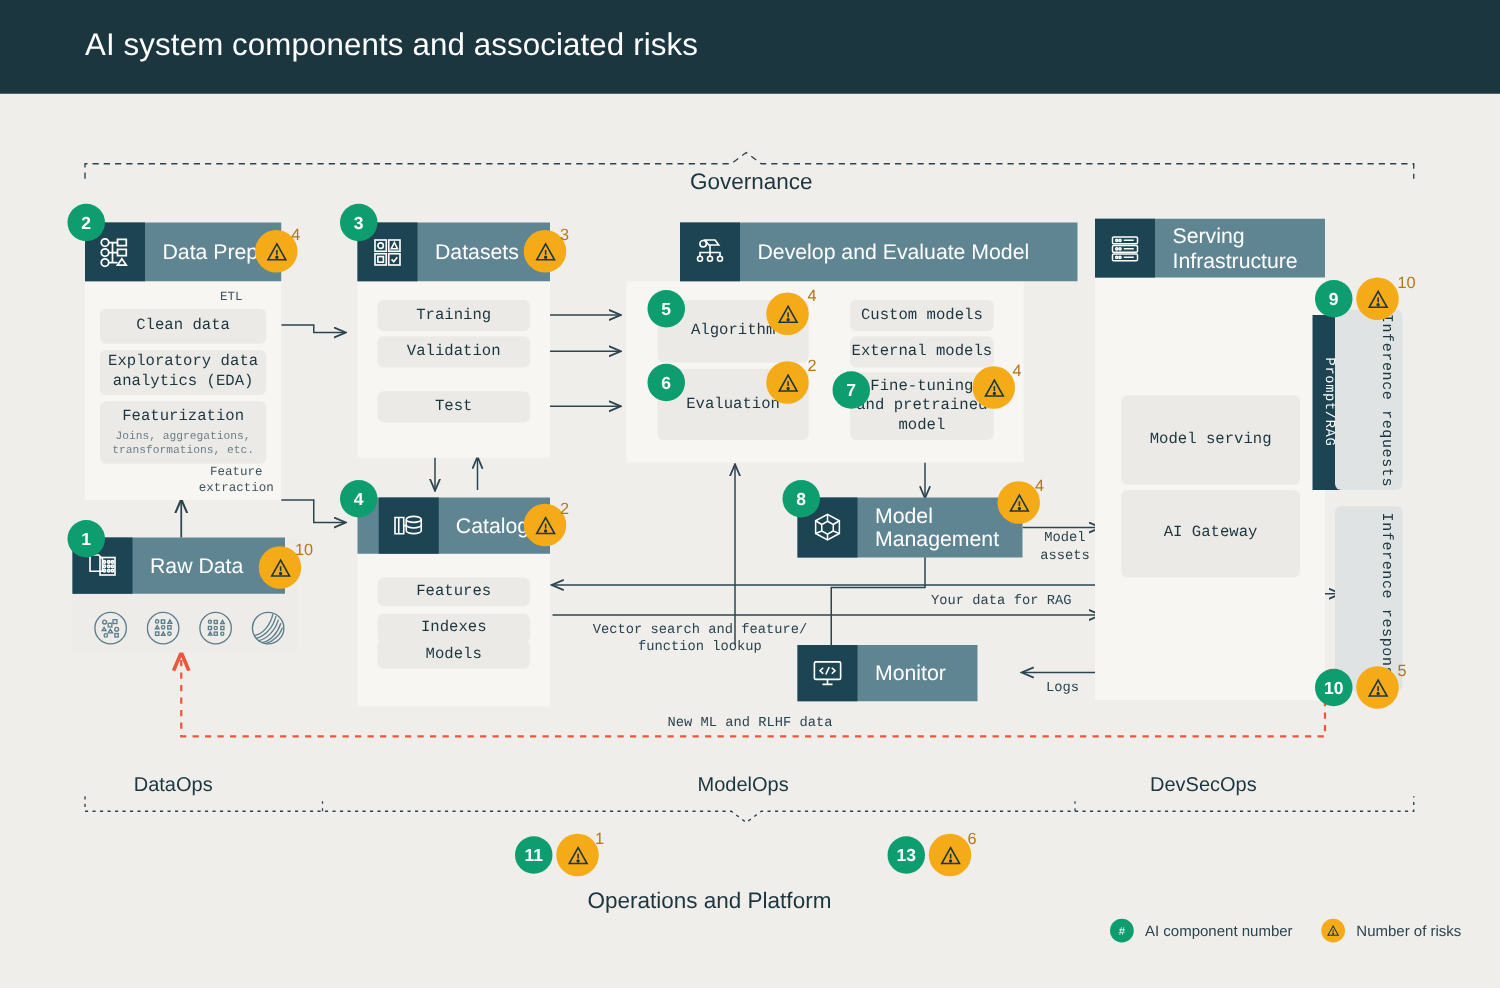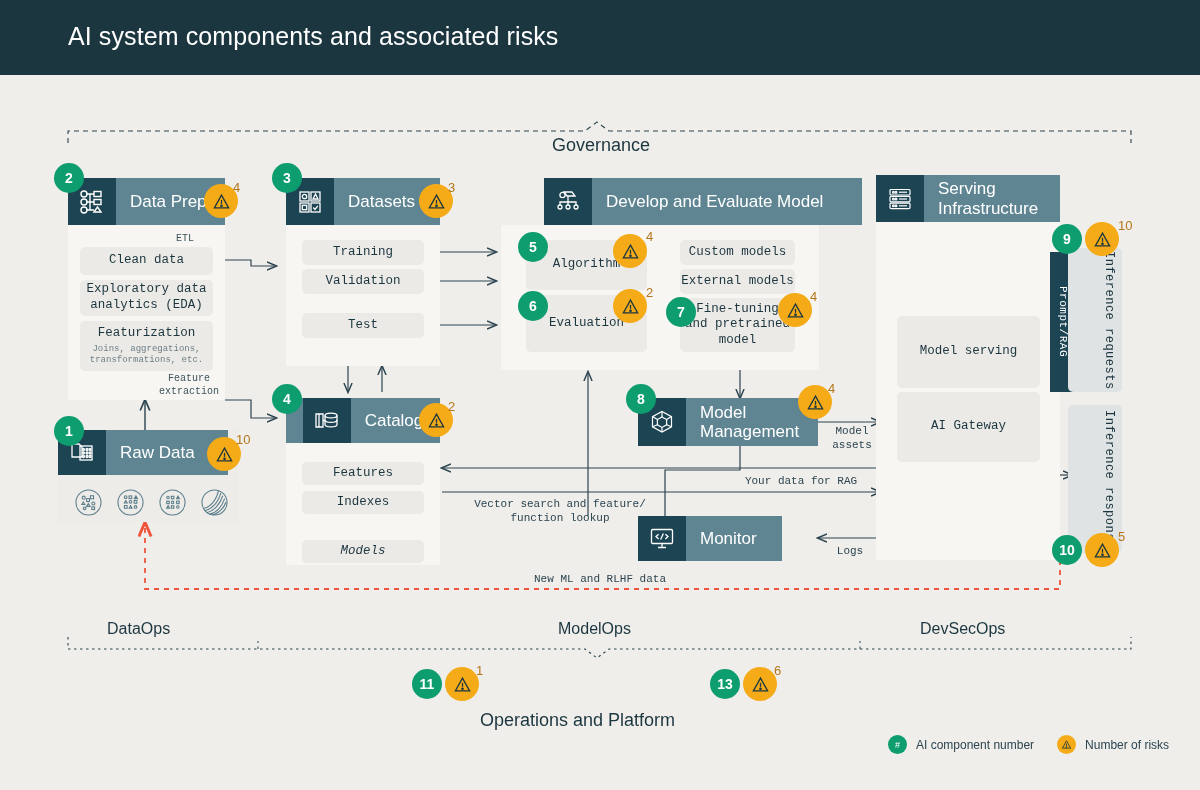--- a/index.html
+++ b/index.html
@@ -441,21 +441,21 @@
 <div class="risk-badge" style="left:419px; top:403px;">
   <svg viewBox="0 0 24 24" fill="none" stroke="#1c3640" stroke-width="1.6">
       <path d="M12 4 L21 20 H3 Z"></path>
       <path d="M12 10 v5"></path>
       <circle cx="12" cy="17.4" r="0.9" fill="#1c3640"></circle>
     </svg>
 </div>
 <div class="risk-count" style="left:448px; top:399px;">2</div>
 <div class="subbox" style="left:302px; top:462px; width:122px; height:23px;">Features</div>
 <div class="subbox" style="left:302px; top:491px; width:122px; height:23px;">Indexes</div>
-<div class="subbox" style="left:302px; top:540px; width:122px; height:23px;font-style:italic;">Models</div>
+<div class="subbox" style="left:302px; top:512px; width:122px; height:23px;">Models</div>
 
 <div class="card-head" style="left:638px; top:398px; width:180px; height:48px;">
   <div class="iconbox">
     <svg width="26" height="26" viewBox="0 0 26 26" fill="none" stroke="#fff" stroke-width="1.2">
       <path d="M13,2.5 L22.5,7.6 v10.2 L13,23 L3.5,17.8 V7.6 Z"></path>
       <path d="M13,8 L17.6,10.6 v5.2 L13,18.4 L8.4,15.8 v-5.2 Z"></path>
       <path d="M13,2.5 v5.5 M13,18.4 V23 M8.4,10.6 L3.5,7.6 M17.6,10.6 L22.5,7.6 M8.4,15.8 L3.5,17.8 M17.6,15.8 L22.5,17.8"></path>
     </svg>
   </div>
   <div class="htext" style="white-space:pre-line;">Model
@@ -496,21 +496,21 @@
 
 <div class="num-badge" style="left:412px; top:669px;">11</div>
 <div class="risk-badge" style="left:445px; top:667px;">
   <svg viewBox="0 0 24 24" fill="none" stroke="#1c3640" stroke-width="1.6">
       <path d="M12 4 L21 20 H3 Z"></path>
       <path d="M12 10 v5"></path>
       <circle cx="12" cy="17.4" r="0.9" fill="#1c3640"></circle>
     </svg>
 </div>
 <div class="risk-count" style="left:476px; top:663px;">1</div>
-<div class="big-label" style="left:480px; top:673px;">Operations and Platform</div>
+<div class="big-label" style="left:470px; top:673px;">Operations and Platform</div>
 <div class="num-badge" style="left:710px; top:669px;">13</div>
 <div class="risk-badge" style="left:743px; top:667px;">
   <svg viewBox="0 0 24 24" fill="none" stroke="#1c3640" stroke-width="1.6">
       <path d="M12 4 L21 20 H3 Z"></path>
       <path d="M12 10 v5"></path>
       <circle cx="12" cy="17.4" r="0.9" fill="#1c3640"></circle>
     </svg>
 </div>
 <div class="risk-count" style="left:774px; top:663px;">6</div>
 

